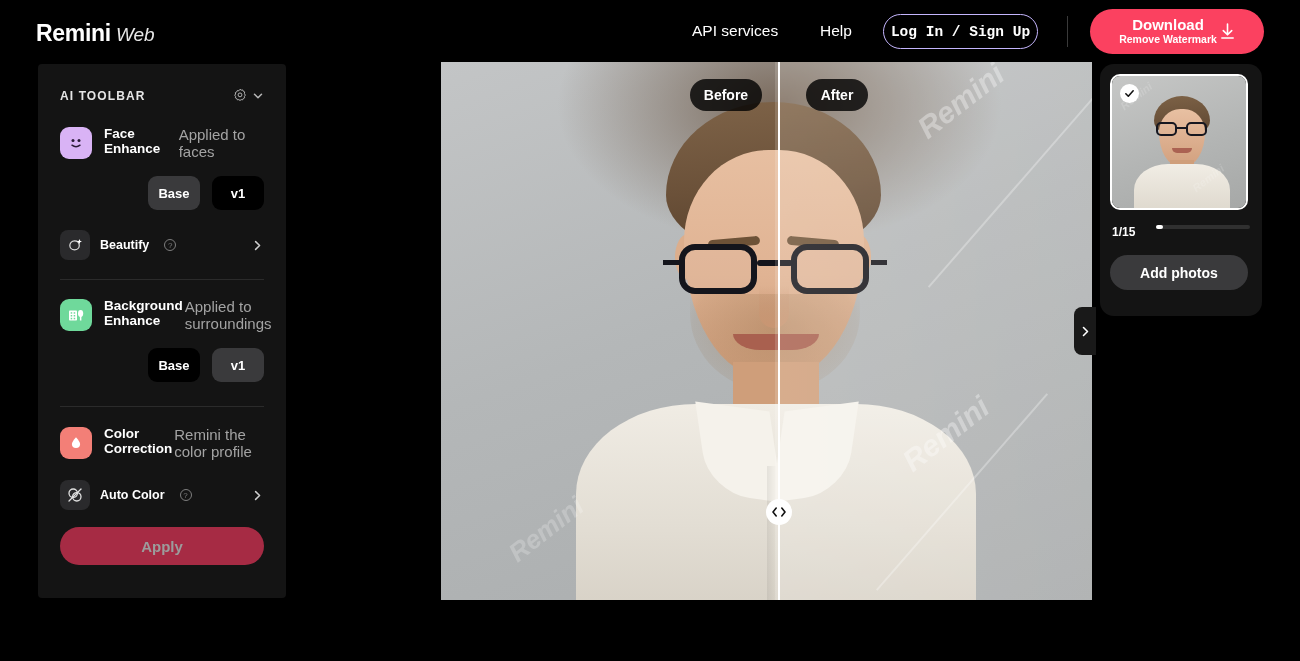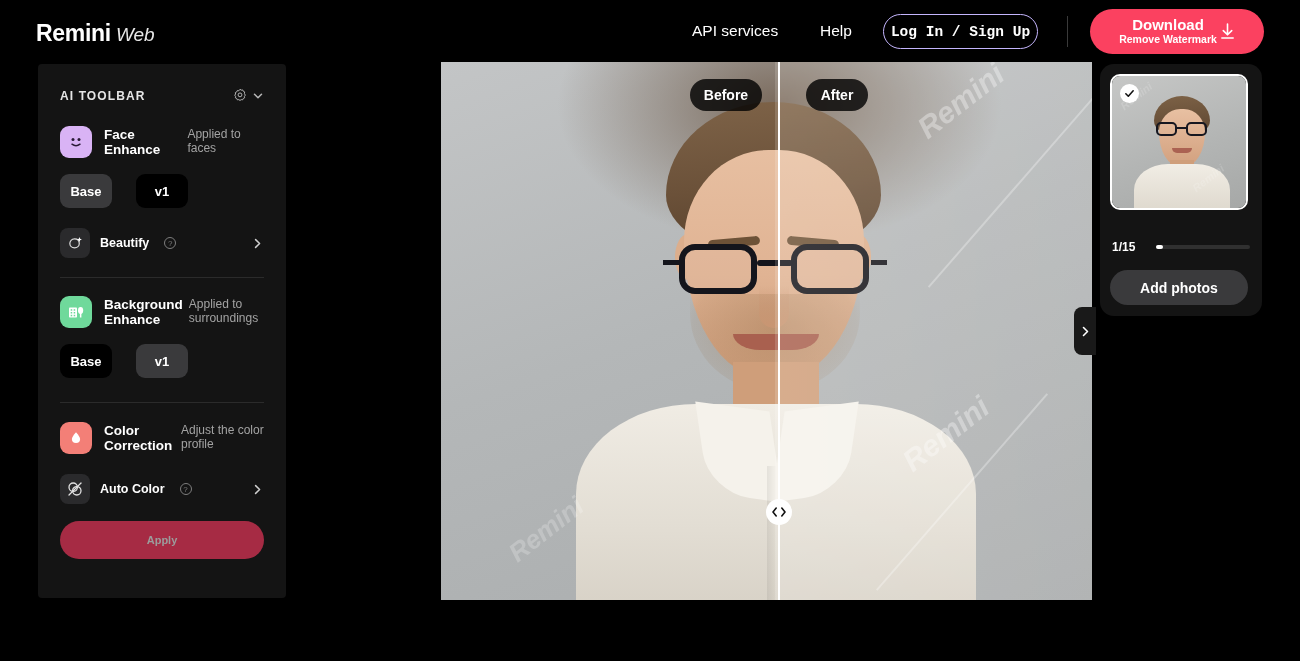--- a/index.html
+++ b/index.html
@@ -66,23 +66,23 @@
   .tb-title { font-size: 12px; font-weight: 700; color: #e6e6e6; letter-spacing: 1.1px; }
   .tb-head-ic { display: flex; align-items: center; gap: 4px; cursor: pointer; }
 
   .tool-row { display: flex; align-items: center; gap: 12px; }
   .tool-ico {
     width: 32px; height: 32px; border-radius: 9px; flex: none;
     display: flex; align-items: center; justify-content: center;
   }
   .tool-txt { display: flex; gap: 2px; }
   .tool-name { font-size: 13.5px; font-weight: 700; color: #fff; }
-  .tool-desc { font-size: 12px; color: #a3a3a3; }
-
-  .seg { display: flex; gap: 24px; margin-top: 16px; }
+  .tool-desc { font-size: 15px; color: #a3a3a3; }
+
+  .seg { display: flex; gap: 12px; margin-top: 16px; justify-content: flex-end; }
   .seg-btn {
     width: 52px; height: 34px; border-radius: 9px;
     display: flex; align-items: center; justify-content: center;
     font-size: 13px; font-weight: 700; cursor: pointer; border: none;
     font-family: "Liberation Sans", sans-serif;
   }
   .seg-on  { background: #3a3a3c; color: #fff; }
   .seg-off { background: #000; color: #fff; }
 
   .sub-row {
@@ -100,21 +100,21 @@
     font-size: 8px; display: flex; align-items: center; justify-content: center;
     margin-left: 5px; flex: none;
   }
   .sub-chev { margin-left: auto; }
 
   .hr { height: 1px; background: #2b2b2b; margin: 19px 0 0 0; }
 
   .apply-btn {
     width: 100%; height: 38px; border-radius: 19px; margin-top: 17px;
     background: #a62b44; border: none; cursor: pointer;
-    color: #9c9c9c; font-size: 11px; font-weight: 700;
+    color: #9c9c9c; font-size: 15px; font-weight: 700;
     font-family: "Liberation Sans", sans-serif;
   }
 
   
   .canvas {
     position: absolute; left: 441px; top: 62px;
     width: 651px; height: 538px; overflow: hidden; background: #b9bcbd;
   }
   .photo { position: absolute; inset: 0; }
   .photo-bg {
@@ -258,21 +258,21 @@
              background: linear-gradient(180deg,#f1ede5,#ddd7cc); border-radius:34px 34px 0 0/26px 26px 0 0; }
   .t-neck { position:absolute; left:58px; top:84px; width:24px; height:16px; background:#cf9e7a; }
   .t-wm { position:absolute; color:rgba(255,255,255,0.16); font-size:11px;
           font-weight:700; font-style:italic; transform:rotate(-38deg); }
   .t-wm1{ left:6px; top:14px; } .t-wm2{ left:78px; top:96px; }
   .check {
     position: absolute; left: 8px; top: 8px; width: 19px; height: 19px;
     border-radius: 50%; background: #fff;
     display: flex; align-items: center; justify-content: center;
   }
-  .prog-row { display: flex; align-items: center; gap: 21px; margin-top: 30px; padding: 0 2px; }
+  .prog-row { display: flex; align-items: flex-start; gap: 21px; margin-top: 15px; padding: 0 2px; }
   .prog-lbl { font-size: 12px; font-weight: 700; color: #fff; }
   .prog-track { position: relative; flex: 1; height: 4px; border-radius: 2px; background: #303030; }
   .prog-fill { position: absolute; left: 0; top: 0; width: 7px; height: 4px; border-radius: 2px; background: #fff; }
   .addphotos {
     width: 138px; height: 35px; margin-top: 16px; border-radius: 18px;
     background: #3a3a3c; border: none; cursor: pointer;
     color: #fff; font-size: 14px; font-weight: 700;
     font-family: "Liberation Sans", sans-serif;
   }
 
@@ -389,21 +389,21 @@
 
     
     <div class="tool-row" style="margin-top:19px">
       <div class="tool-ico" style="background:#f37f77">
         <svg width="20" height="20" viewBox="0 0 20 20">
           <path d="M10 4.2c2.6 3.1 4.1 5 4.1 6.8A4.1 4.1 0 0110 15.1a4.1 4.1 0 01-4.1-4.1c0-1.8 1.5-3.7 4.1-6.8z" fill="#fff"></path>
         </svg>
       </div>
       <div class="tool-txt">
         <div class="tool-name">Color Correction</div>
-        <div class="tool-desc">Adjust the color profile</div>
+        <div class="tool-desc">Remini the color profile</div>
       </div>
     </div>
 
     <div class="sub-row">
       <div class="sub-ico">
         <svg width="18" height="18" viewBox="0 0 18 18">
           <circle cx="7.2" cy="7.2" r="4.2" fill="none" stroke="#e0e0e0" stroke-width="1.3"></circle>
           <circle cx="10.8" cy="10.8" r="4.2" fill="none" stroke="#e0e0e0" stroke-width="1.3"></circle>
           <path d="M3 15L15 3" stroke="#e0e0e0" stroke-width="1.3" stroke-linecap="round"></path>
         </svg>

